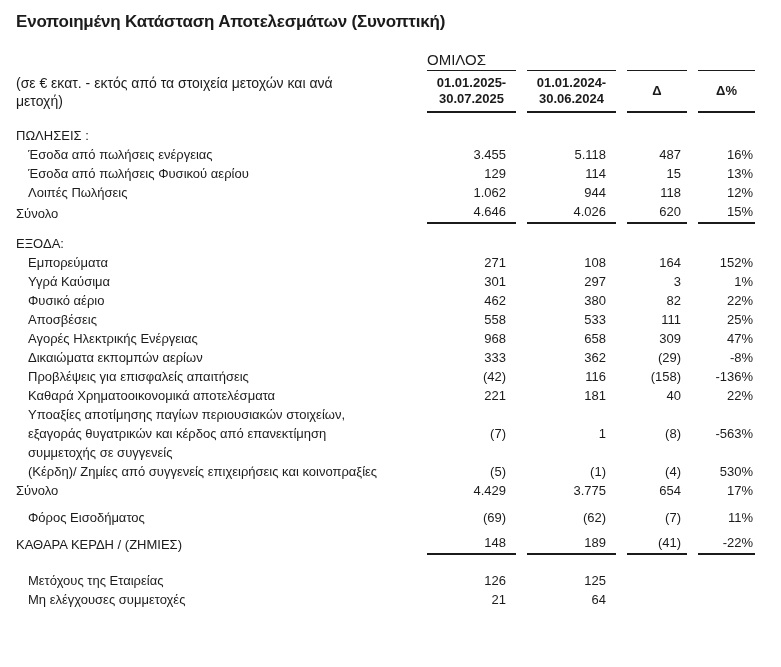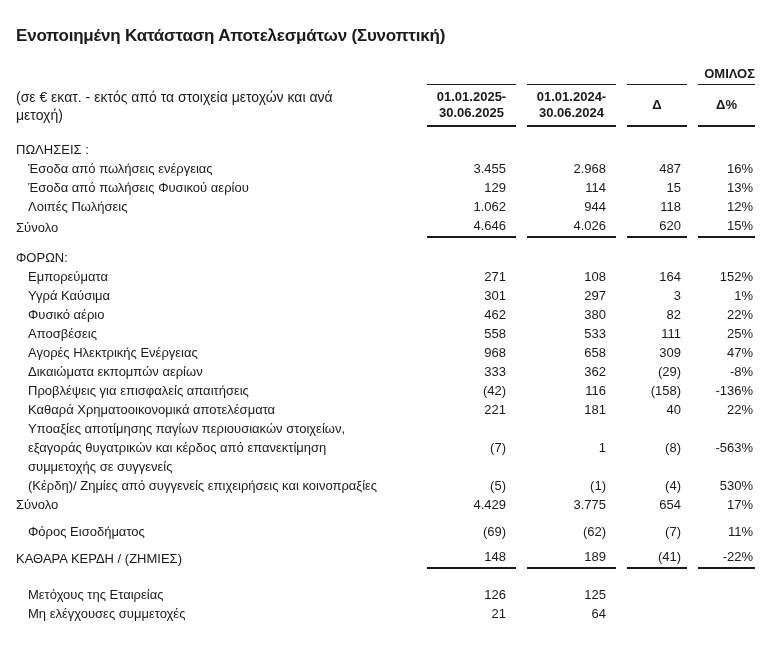--- a/index.html
+++ b/index.html
@@ -14,21 +14,21 @@
     font-family: "Liberation Sans", "DejaVu Sans", sans-serif;
     color: #1b1b1b;
     -webkit-font-smoothing: antialiased;
   }
   .page {
     padding: 10px 0 0 5px;
   }
   .page-title {
     font-size: 17px;
     font-weight: bold;
-    margin: 16px 0 18px 11px;
+    margin: 2px 0 18px 11px;
     letter-spacing: -0.2px;
   }
   table.statement {
     border-collapse: separate;
     border-spacing: 11px 0;
     table-layout: fixed;
   }
   col.c-label  { width: 400px; }
   col.c-v1     { width: 89px; }
   col.c-v2     { width: 89px; }
@@ -36,23 +36,23 @@
   col.c-deltap { width: 57px; }
 
   th, td {
     padding: 0;
     font-size: 13px;
     line-height: 19px;
     vertical-align: middle;
     font-weight: normal;
   }
   th.group {
-    font-weight: bold;
-    text-align: right;
-    font-size: 13px;
+    font-weight: normal;
+    text-align: left;
+    font-size: 15px;
     padding-bottom: 1px;
   }
   td.unit-note {
     white-space: pre-line;
     text-align: left;
     font-size: 14px;
     line-height: 18px;
   }
   th.col-head {
     border-top: 1px solid #1b1b1b;
@@ -93,42 +93,42 @@
     </colgroup>
     <thead>
       <tr>
         <td></td>
         <th class="group" colspan="4">ΟΜΙΛΟΣ</th>
       </tr>
       <tr>
         <td class="unit-note">(σε € εκατ. - εκτός από τα στοιχεία μετοχών και ανά
 μετοχή)</td>
         <th class="col-head">01.01.2025-
-30.06.2025</th>
+30.07.2025</th>
         <th class="col-head">01.01.2024-
 30.06.2024</th>
         <th class="col-head">Δ</th>
         <th class="col-head">Δ%</th>
       </tr>
       <tr>
         <td class="spacer" colspan="5" style="height:13px"></td>
       </tr>
     </thead>
     <tbody>
         <tr>
     <td class="label bold">ΠΩΛΗΣΕΙΣ :</td>
     <td class="num"></td>
     <td class="num"></td>
     <td class="num"></td>
     <td class="num"></td>
   </tr>
         <tr>
     <td class="label indent">Έσοδα από πωλήσεις ενέργειας</td>
     <td class="num">3.455</td>
-    <td class="num">2.968</td>
+    <td class="num">5.118</td>
     <td class="num">487</td>
     <td class="num">16%</td>
   </tr>
         <tr>
     <td class="label indent">Έσοδα από πωλήσεις Φυσικού αερίου</td>
     <td class="num">129</td>
     <td class="num">114</td>
     <td class="num">15</td>
     <td class="num">13%</td>
   </tr>
@@ -143,21 +143,21 @@
     <td class="label bold">Σύνολο</td>
     <td class="num bold rule">4.646</td>
     <td class="num bold rule">4.026</td>
     <td class="num rule">620</td>
     <td class="num rule">15%</td>
   </tr>
         <tr>
           <td class="spacer" colspan="5" style="height: 10px;"></td>
         </tr>
         <tr>
-    <td class="label bold">ΦΟΡΩΝ:</td>
+    <td class="label bold">ΕΞΟΔΑ:</td>
     <td class="num"></td>
     <td class="num"></td>
     <td class="num"></td>
     <td class="num"></td>
   </tr>
         <tr>
     <td class="label indent">Εμπορεύματα</td>
     <td class="num">271</td>
     <td class="num">108</td>
     <td class="num">164</td>

